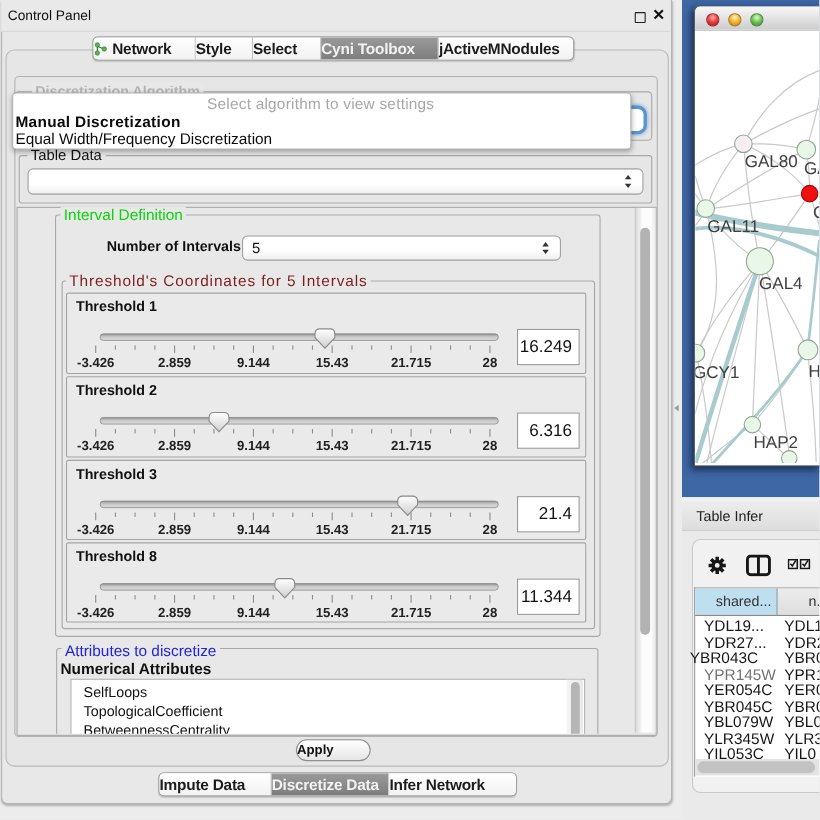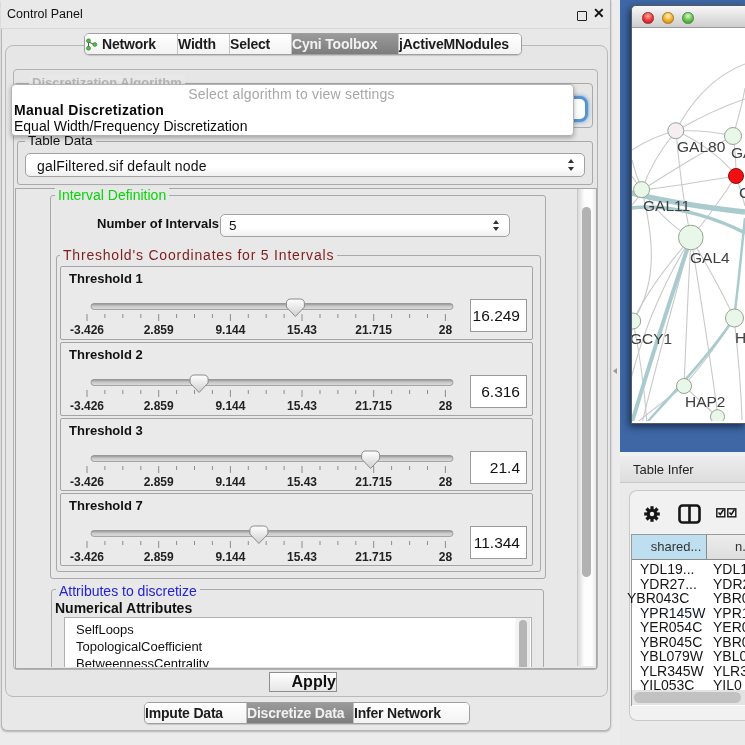--- a/index.html
+++ b/index.html
@@ -34,42 +34,41 @@
 <div class="abs" style="left:5px;top:45px;width:601px;height:650px;background:#e6e6e6;border:1px solid #b9b9b9;border-radius:8px;"></div>
 
 <div class="seg" style="left:84px;top:33px;height:20px;">
   <div class="s" style="width:92px;">
     <svg width="13" height="13" viewBox="0 0 13 13" style="margin-right:4px;">
       <path d="M3.5 3 L3.5 10 M3.5 4 L9.5 6.5" stroke="#555" stroke-width="1" fill="none"></path>
       <circle cx="3.5" cy="2.8" r="2" fill="#57b947" stroke="#2e7d32" stroke-width="0.6"></circle>
       <circle cx="3.5" cy="10.2" r="2" fill="#57b947" stroke="#2e7d32" stroke-width="0.6"></circle>
       <circle cx="9.8" cy="6.5" r="2" fill="#57b947" stroke="#2e7d32" stroke-width="0.6"></circle>
     </svg>Network</div>
-  <div class="s" style="width:51px;">Width</div>
+  <div class="s" style="width:51px;">Style</div>
   <div class="s" style="width:61px;">Select</div>
   <div class="s sel" style="width:106px;">Cyni Toolbox</div>
   <div class="s" style="width:122px;">jActiveMNodules</div>
 </div>
 
 <div class="abs" style="left:13px;top:69px;width:583px;height:599px;border:1px solid #b2b2b2;border-radius:4px;"></div>
 
 <div class="abs tb" style="left:13px;top:83px;width:578px;height:43px;border-radius:4px;"></div>
 <div class="abs" style="left:29px;top:75px;font-size:13px;font-weight:bold;color:#b5b5b5;background:#e8e8e8;padding:0 3px;">Discretization Algorithm</div>
 
 <div class="abs" style="left:546px;top:96px;width:36px;height:20px;border-radius:8px;background:#fff;border:3px solid #5795d2;box-shadow:0 0 4px rgba(80,140,210,0.9);"></div>
 
 <div class="abs" style="left:11px;top:84px;width:561px;height:50px;background:#fff;border:1px solid #b4b4b4;border-radius:4px;box-shadow:0 2px 5px rgba(0,0,0,0.3);z-index:6;"></div>
 <div class="abs" style="left:11px;top:86px;width:561px;text-align:center;font-size:14px;letter-spacing:0.2px;color:#a8a8a8;z-index:7;">Select algorithm to view settings</div>
 <div class="abs" style="left:14px;top:102px;font-size:14px;letter-spacing:0.3px;font-weight:bold;color:#0a0a0a;z-index:7;">Manual Discretization</div>
 <div class="abs" style="left:14px;top:118px;font-size:14px;color:#0a0a0a;z-index:7;">Equal Width/Frequency Discretization</div>
 
 <div class="abs tb" style="left:17px;top:141px;width:574px;height:42px;"></div>
 <div class="tlabel" style="left:25px;top:133.5px;color:#111;background:#e6e6e6;font-size:13.5px;line-height:13.5px;">Table Data</div>
 <div class="combo" style="left:25px;top:153px;width:558px;height:22px;">
-  <span style="position:absolute;left:11px;top:4px;font-size:14px;letter-spacing:0.2px;">galFiltered.sif default node</span>
   <span class="ar" style="top:5px;border-bottom:4.5px solid #333;"></span>
   <span class="ar" style="top:12.5px;border-top:4.5px solid #333;"></span>
 </div>
 
 <div class="abs" style="left:15px;top:188px;width:580px;height:479px;background:#e8e8e8;border:1px solid #a8a8a8;"></div>
 
 <div class="abs" style="left:577px;top:189px;width:18px;height:477px;background:linear-gradient(to right,#d9d9d9,#fdfdfd 35%,#fdfdfd 75%,#e9e9e9);border-left:1px solid #c6c6c6;"></div>
 <div class="abs" style="left:581.5px;top:207px;width:9px;height:370px;background:#b2b2b2;border-radius:5px;"></div>
 
 <div class="abs tb" style="left:50px;top:195px;width:494px;height:382px;"></div>
@@ -216,21 +215,21 @@
     <text x="98.7" y="67.5" font-size="12" font-weight="bold" fill="#222" text-anchor="middle" font-family="Liberation Sans">2.859</text>
     <text x="170.4" y="67.5" font-size="12" font-weight="bold" fill="#222" text-anchor="middle" font-family="Liberation Sans">9.144</text>
     <text x="242.0" y="67.5" font-size="12" font-weight="bold" fill="#222" text-anchor="middle" font-family="Liberation Sans">15.43</text>
     <text x="313.7" y="67.5" font-size="12" font-weight="bold" fill="#222" text-anchor="middle" font-family="Liberation Sans">21.715</text>
     <text x="385.4" y="67.5" font-size="12" font-weight="bold" fill="#222" text-anchor="middle" font-family="Liberation Sans">28</text>
   <path d="M 306.1 33 h 9 q 4.5 0 4.5 4.5 v 3.5 l -9 9.5 l -9 -9.5 v -3.5 q 0 -4.5 4.5 -4.5 z" fill="url(#thg)" stroke="#8a8a8a" stroke-width="1"></path>
 </svg>
 <div class="vbox" style="left:470px;top:451px;width:49px;height:31px;line-height:31px;padding-right:6px;">21.4</div>
 
 <div class="abs" style="left:60px;top:493px;width:471px;height:71px;background:#eaeaea;border:1px solid #a4a4a4;border-radius:2px;"></div>
-<div class="abs" style="left:69px;top:498px;font-size:13px;font-weight:bold;color:#111;">Threshold 7</div>
+<div class="abs" style="left:69px;top:498px;font-size:13px;font-weight:bold;color:#111;">Threshold 8</div>
 <svg class="abs" style="left:60px;top:493px;" width="473" height="71" viewBox="0 0 473 71">
   <defs>
     <linearGradient id="trk493" x1="0" y1="0" x2="0" y2="1">
       <stop offset="0" stop-color="#8f8f8f"></stop>
         <stop offset="0.45" stop-color="#c9c9c9"></stop>
         <stop offset="1" stop-color="#dcdcdc"></stop>
     </linearGradient>
     <linearGradient id="thg" x1="0" y1="0" x2="0" y2="1">
       <stop offset="0" stop-color="#ffffff"></stop>
         <stop offset="1" stop-color="#cfcfcf"></stop>
@@ -274,21 +273,21 @@
   <div class="abs" style="left:39px;top:22px;font-size:14px;font-weight:bold;color:#111;">Numerical Attributes</div>
   <div class="abs" style="left:48px;top:39px;width:466px;height:60px;background:#fff;border:1px solid #b0b0b0;"></div>
   <div class="abs" style="left:60px;top:44px;font-size:13px;color:#111;">SelfLoops</div>
   <div class="abs" style="left:60px;top:61px;font-size:13px;color:#111;">TopologicalCoefficient</div>
   <div class="abs" style="left:60px;top:78px;font-size:13px;color:#111;">BetweennessCentrality</div>
   <div class="abs" style="left:499px;top:40px;width:15px;height:58px;background:linear-gradient(to right,#f5f5f5,#e9e9e9);"></div>
   <div class="abs" style="left:502.5px;top:42px;width:8.5px;height:58px;background:#b5b5b5;border-radius:4px;"></div>
 </div>
 
 <div class="abs" style="left:269px;top:672px;width:66px;height:18px;background:linear-gradient(#ffffff,#e6e6e6);
-     border:1px solid #8f8f8f;border-radius:0;font-size:16px;font-weight:bold;color:#111;text-align:right;line-height:17px;">Apply</div>
+     border:1px solid #8f8f8f;border-radius:10px;font-size:12px;font-weight:bold;color:#111;text-align:left;line-height:17px;">Apply</div>
 
 <div class="seg" style="left:144px;top:702px;height:20px;">
   <div class="s" style="width:101px;">Impute Data</div>
   <div class="s sel" style="width:106px;">Discretize Data</div>
   <div class="s" style="width:115px;">Infer Network</div>
 </div>
 
 <div class="abs" style="left:613px;top:368px;width:0;height:0;border-top:3px solid transparent;border-bottom:3px solid transparent;border-right:4px solid #9a9a9a;"></div>
 
 <div class="abs" style="left:620px;top:0;width:125px;height:452px;background:#3e67a5;"></div>
@@ -403,21 +402,21 @@
 <div class="abs" style="left:631.5px;top:534.5px;width:74.5px;height:24px;background:#bedff0;border-right:1px solid #8a8a8a;border-bottom:1px solid #8a8a8a;"></div>
 <div class="abs" style="left:706.5px;top:534.5px;width:38.5px;height:24px;background:linear-gradient(#ececec,#dedede);border-bottom:1px solid #8a8a8a;"></div>
 <div class="abs" style="left:631.5px;top:539px;width:75px;text-align:center;text-indent:14px;font-size:13px;color:#333;">shared...</div>
 <div class="abs" style="left:735px;top:539px;font-size:13px;color:#333;">n...</div>
 <div class="abs" style="left:640px;top:562.0px;font-size:14px;color:#161616;line-height:14.55px;">YDL19...</div>
 <div class="abs" style="left:713px;top:562.0px;font-size:14px;color:#161616;line-height:14.55px;">YDL1</div>
 <div class="abs" style="left:640px;top:576.5px;font-size:14px;color:#161616;line-height:14.55px;">YDR27...</div>
 <div class="abs" style="left:713px;top:576.5px;font-size:14px;color:#161616;line-height:14.55px;">YDR2</div>
 <div class="abs" style="left:627px;top:591.1px;font-size:14px;color:#161616;line-height:14.55px;">YBR043C</div>
 <div class="abs" style="left:713px;top:591.1px;font-size:14px;color:#161616;line-height:14.55px;">YBR0</div>
-<div class="abs" style="left:640px;top:605.6px;font-size:14px;color:#0f172a;line-height:14.55px;">YPR145W</div>
+<div class="abs" style="left:640px;top:605.6px;font-size:14px;color:#737373;line-height:14.55px;">YPR145W</div>
 <div class="abs" style="left:713px;top:605.6px;font-size:14px;color:#161616;line-height:14.55px;">YPR1</div>
 <div class="abs" style="left:640px;top:620.2px;font-size:14px;color:#161616;line-height:14.55px;">YER054C</div>
 <div class="abs" style="left:713px;top:620.2px;font-size:14px;color:#161616;line-height:14.55px;">YER0</div>
 <div class="abs" style="left:640px;top:634.7px;font-size:14px;color:#161616;line-height:14.55px;">YBR045C</div>
 <div class="abs" style="left:713px;top:634.7px;font-size:14px;color:#161616;line-height:14.55px;">YBR0</div>
 <div class="abs" style="left:640px;top:649.3px;font-size:14px;color:#161616;line-height:14.55px;">YBL079W</div>
 <div class="abs" style="left:713px;top:649.3px;font-size:14px;color:#161616;line-height:14.55px;">YBL0</div>
 <div class="abs" style="left:640px;top:663.9px;font-size:14px;color:#161616;line-height:14.55px;">YLR345W</div>
 <div class="abs" style="left:713px;top:663.9px;font-size:14px;color:#161616;line-height:14.55px;">YLR3</div>
 <div class="abs" style="left:640px;top:678.4px;font-size:14px;color:#161616;line-height:14.55px;">YIL053C</div>

